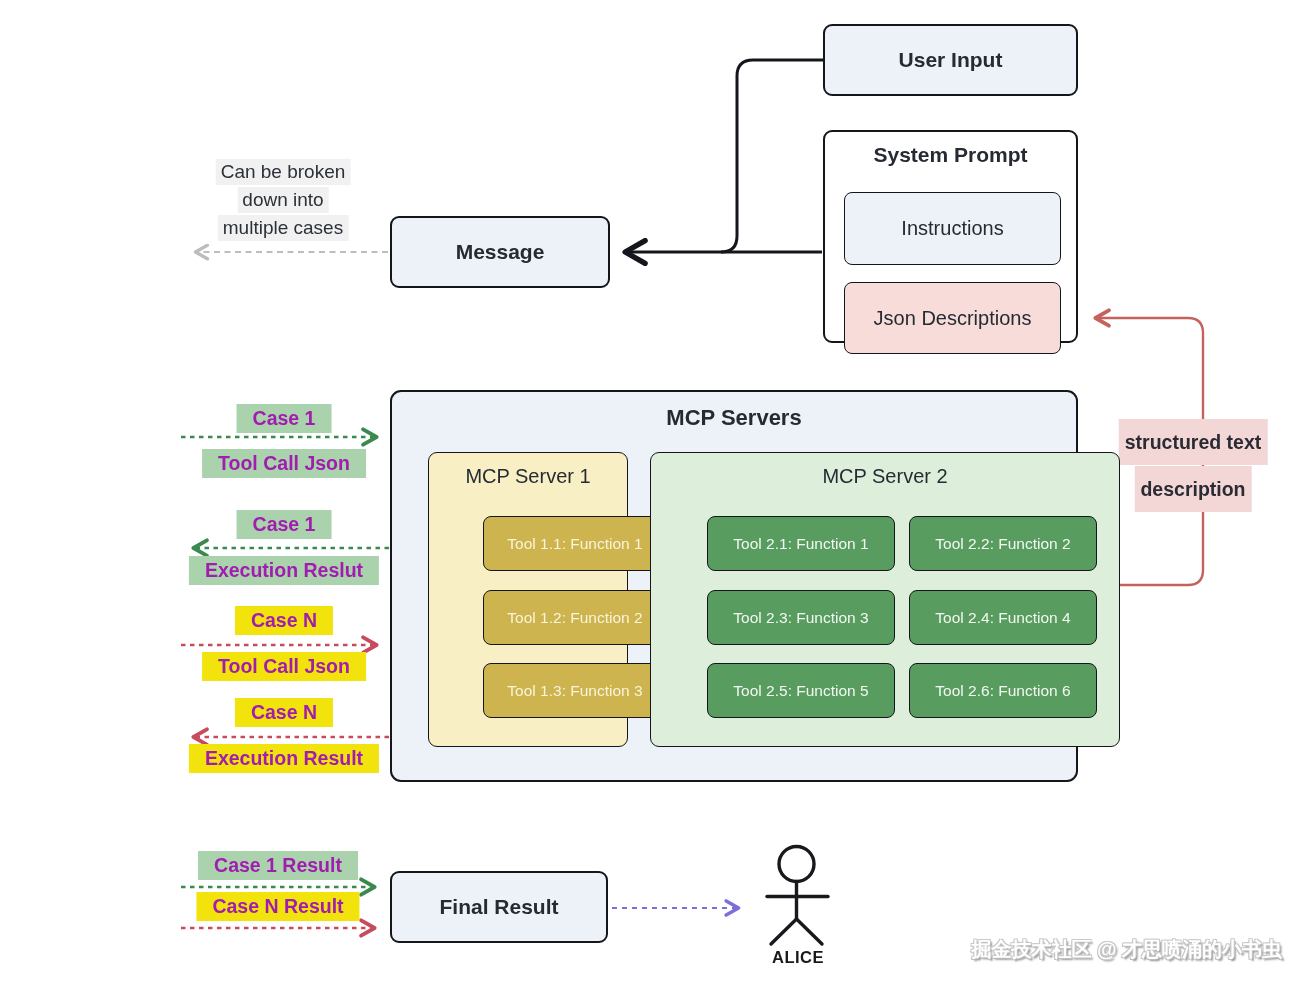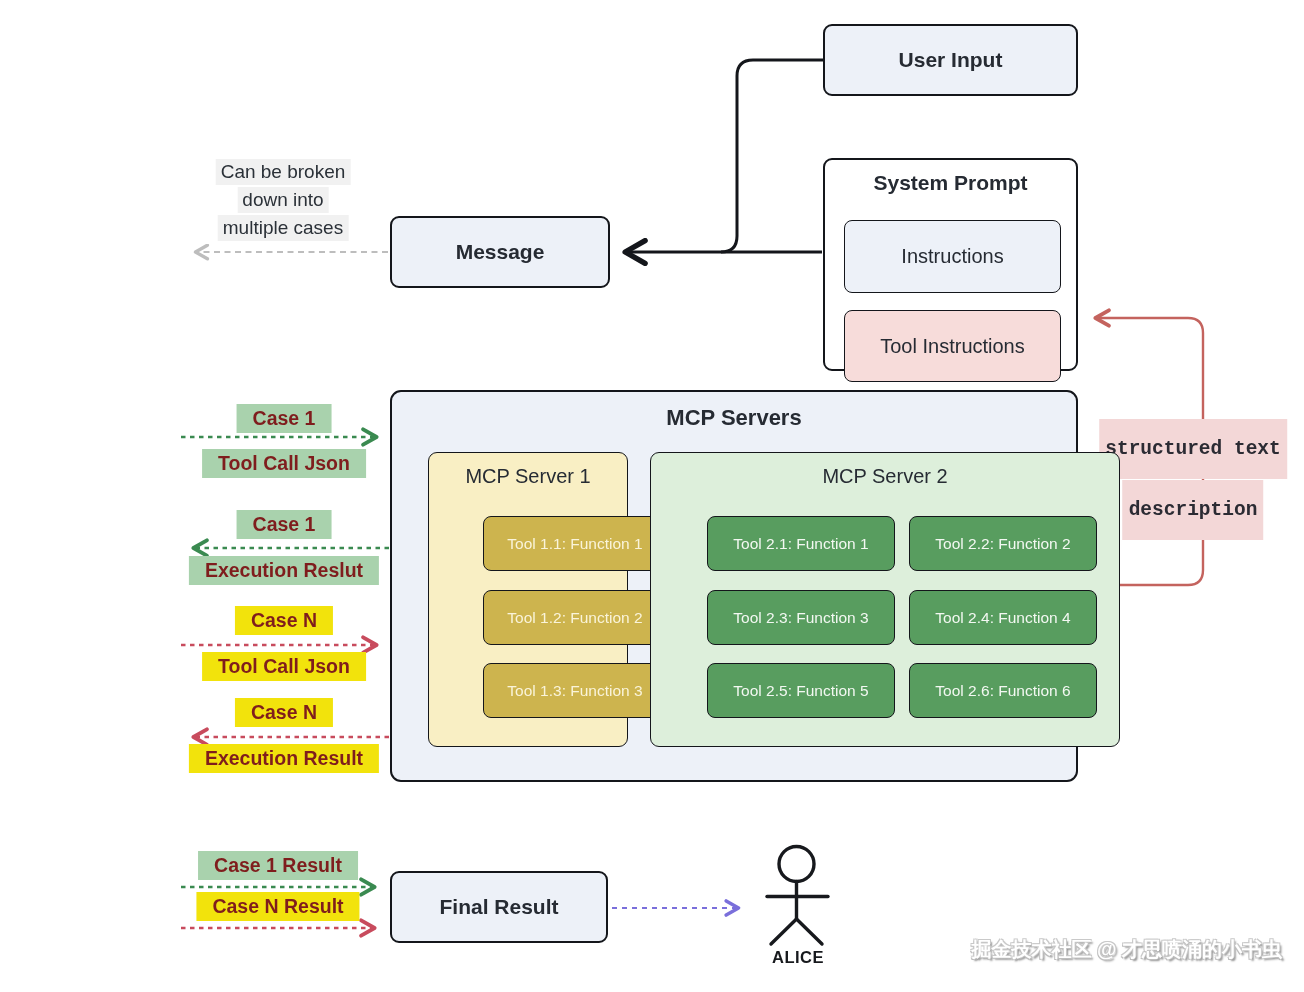--- a/index.html
+++ b/index.html
@@ -23,31 +23,31 @@
   .group-title{position:absolute;top:13px;left:0;width:100%;text-align:center;
     font-weight:bold;font-size:22px;}
   .server{position:absolute;box-sizing:border-box;border:1.7px solid var(--ink);border-radius:9px;}
   .server-title{position:absolute;top:12px;left:0;width:100%;text-align:center;font-size:20px;}
   .tool{position:absolute;box-sizing:border-box;border:1.6px solid var(--ink);border-radius:8px;
     display:flex;align-items:center;justify-content:center;font-size:15.5px;margin-left:47px;}
   .tool-gold{background:var(--fill-s1-tool);color:#faf4da;}
   .tool-green{background:var(--fill-s2-tool);color:#f3f8f2;}
   
   .hl{position:absolute;transform:translateX(-50%);white-space:nowrap;
-    font-weight:bold;font-size:19.5px;line-height:27px;padding:1px 16px;color:#7f1d1d;}
+    font-weight:bold;font-size:19.5px;line-height:27px;padding:1px 16px;color:#a21caf;}
   .hl-green{background:var(--hl-green);}
   .hl-yellow{background:var(--hl-yellow);}
   .note{position:absolute;left:283px;top:159px;transform:translateX(-50%);
     display:flex;flex-direction:column;align-items:center;gap:2px;
     font-size:19px;line-height:26px;color:#2b3138;text-align:center;white-space:nowrap;}
   .note span{background:var(--hl-gray);padding:0 5px;}
   .structured{position:absolute;left:1193px;top:419px;transform:translateX(-50%);
     display:flex;flex-direction:column;align-items:center;gap:1px;
     font-weight:bold;font-size:19.5px;line-height:28px;white-space:nowrap;color:#2b2b33;}
-  .structured span{background:var(--hl-pink);padding:16px 6px;font-family:Liberation Mono, monospace;}
+  .structured span{background:var(--hl-pink);padding:9px 6px;}
   
   #connectors{position:absolute;left:0;top:0;z-index:0;}
   .abs-label{position:absolute;transform:translateX(-50%);white-space:nowrap;}
   #alice-name{left:798px;top:948px;font-weight:bold;font-size:16.5px;letter-spacing:.5px;color:#17191d;}
   #watermark{position:absolute;right:22px;top:936px;font-size:20px;font-weight:bold;
     color:#ffffff;white-space:nowrap;
     text-shadow:-1px -1px 0 #c9c9c9,1px -1px 0 #c9c9c9,-1px 1px 0 #bdbdbd,2px 2px 2px #8f8f8f;}
   .z1{z-index:1;} .z2{z-index:2;}
 </style>
 </head>
@@ -111,27 +111,27 @@
   </div>
 
   <div class="box panel z1" style="left:823px;top:24px;width:255px;height:72px;">
     <div class="box-title">User Input</div>
   </div>
 
   <div class="box panel z1" style="left:390px;top:216px;width:220px;height:72px;">
     <div class="box-title">Message</div>
   </div>
 
-  <div class="box white z1" style="left:823px;top:130px;width:255px;height:213px;margin-top:28px;">
+  <div class="box white z1" style="left:823px;top:130px;width:255px;height:213px;">
     <div style="position:absolute;top:11px;width:100%;text-align:center;font-weight:bold;font-size:21px;">System Prompt</div>
     <div class="sub-box" style="left:19px;top:60px;width:217px;height:73px;background:var(--fill-panel);">
       <span>Instructions</span>
     </div>
     <div class="sub-box" style="left:19px;top:150px;width:217px;height:72px;background:var(--fill-pink);">
-      <span>Tool Instructions</span>
+      <span>Json Descriptions</span>
     </div>
   </div>
 
   <div class="structured z1">
     <span>structured text</span>
     <span>description</span>
   </div>
 
   <div class="box panel z1" style="left:390px;top:390px;width:688px;height:392px;border-radius:11px;">
     <div class="group-title">MCP Servers</div>

